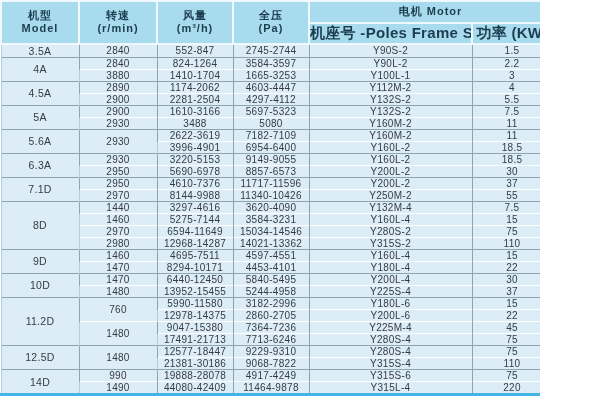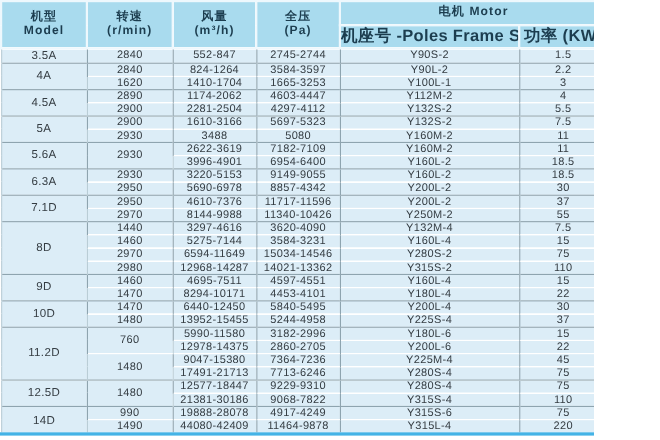--- a/index.html
+++ b/index.html
@@ -116,21 +116,21 @@
         <tr class="group-start">
           <td rowspan="2" class="model-cell">4A</td>
           <td>2840</td>
           <td>824-1264</td>
           <td>3584-3597</td>
           <td>Y90L-2</td>
           <td>2.2</td>
           <td class="remark-cell"></td>
         </tr>
         <tr class="group-cont">
-          <td>1620</td>
+          <td>3880</td>
           <td>1410-1704</td>
           <td>1665-3253</td>
           <td>Y100L-1</td>
           <td>3</td>
           <td class="remark-cell"></td>
         </tr>
         <tr class="group-start">
           <td rowspan="2" class="model-cell">4.5A</td>
           <td>2890</td>
           <td>1174-2062</td>
@@ -185,21 +185,21 @@
           <td>2930</td>
           <td>3220-5153</td>
           <td>9149-9055</td>
           <td>Y160L-2</td>
           <td>18.5</td>
           <td class="remark-cell"></td>
         </tr>
         <tr class="group-cont">
           <td>2950</td>
           <td>5690-6978</td>
-          <td>8857-4342</td>
+          <td>8857-6573</td>
           <td>Y200L-2</td>
           <td>30</td>
           <td class="remark-cell"></td>
         </tr>
         <tr class="group-start">
           <td rowspan="2" class="model-cell">7.1D</td>
           <td>2950</td>
           <td>4610-7376</td>
           <td>11717-11596</td>
           <td>Y200L-2</td>

